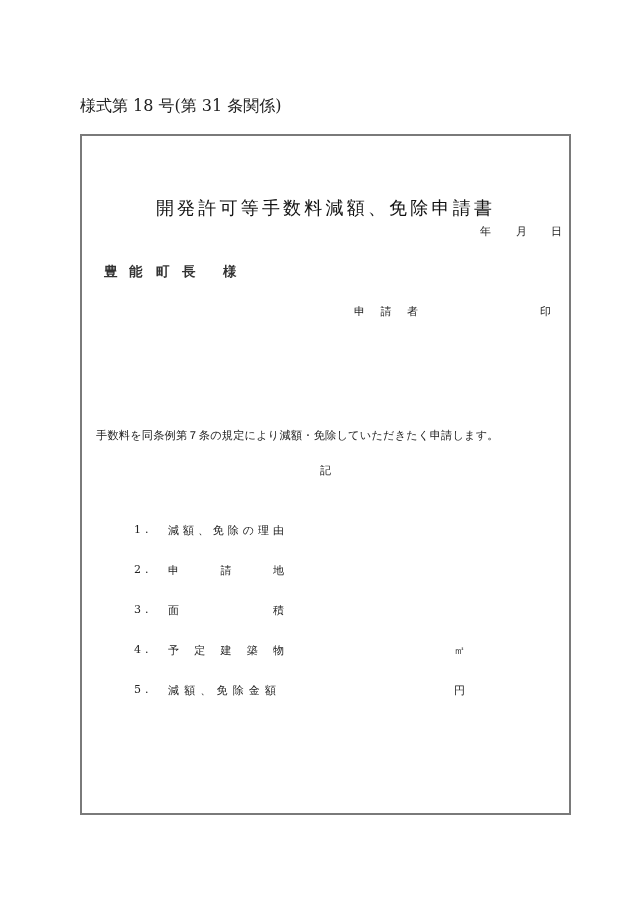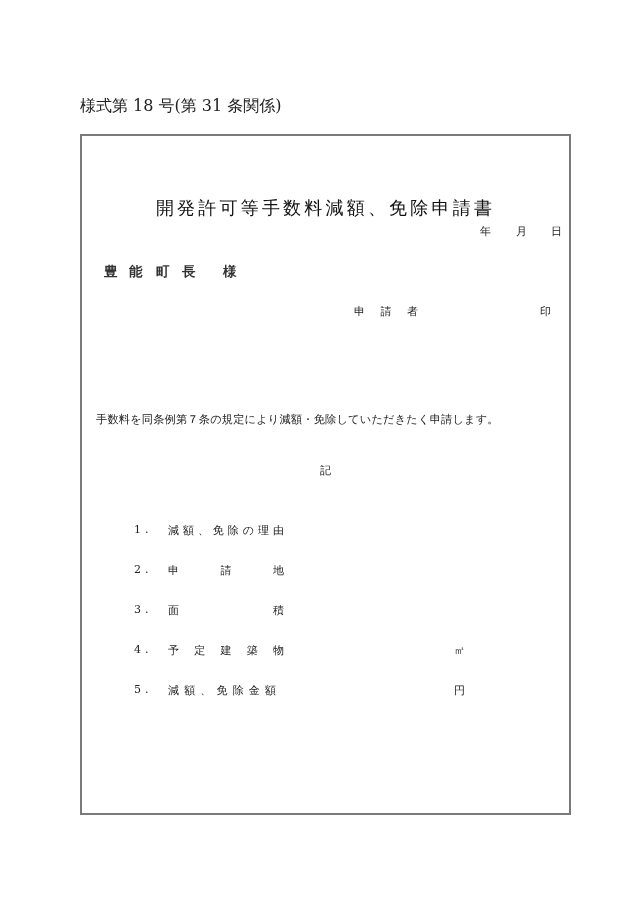--- a/index.html
+++ b/index.html
@@ -44,21 +44,21 @@
 
   <span class="abs addressee" style="left:22px;">豊</span>
   <span class="abs addressee" style="left:47px;">能</span>
   <span class="abs addressee" style="left:74px;">町</span>
   <span class="abs addressee" style="left:100px;">長</span>
   <span class="abs addressee" style="left:141px;">様</span>
 
   <span class="abs applicant-label">申 請 者</span>
   <span class="abs seal">印</span>
 
-  <span class="abs body-line" style="left:14px; top:276px;">手数料を同条例第７条の規定により減額・免除していただきたく申請します。</span>
+  <span class="abs body-line" style="left:14px; top:292px;">手数料を同条例第７条の規定により減額・免除していただきたく申請します。</span>
 
   <span class="abs ki">記</span>
 
   <span class="abs item-num" style="top:387px;">1.</span>
   <div class="abs item-label" style="top:387px;">
     <span>減</span>
     <span>額</span>
     <span>、</span>
     <span>免</span>
     <span>除</span>

